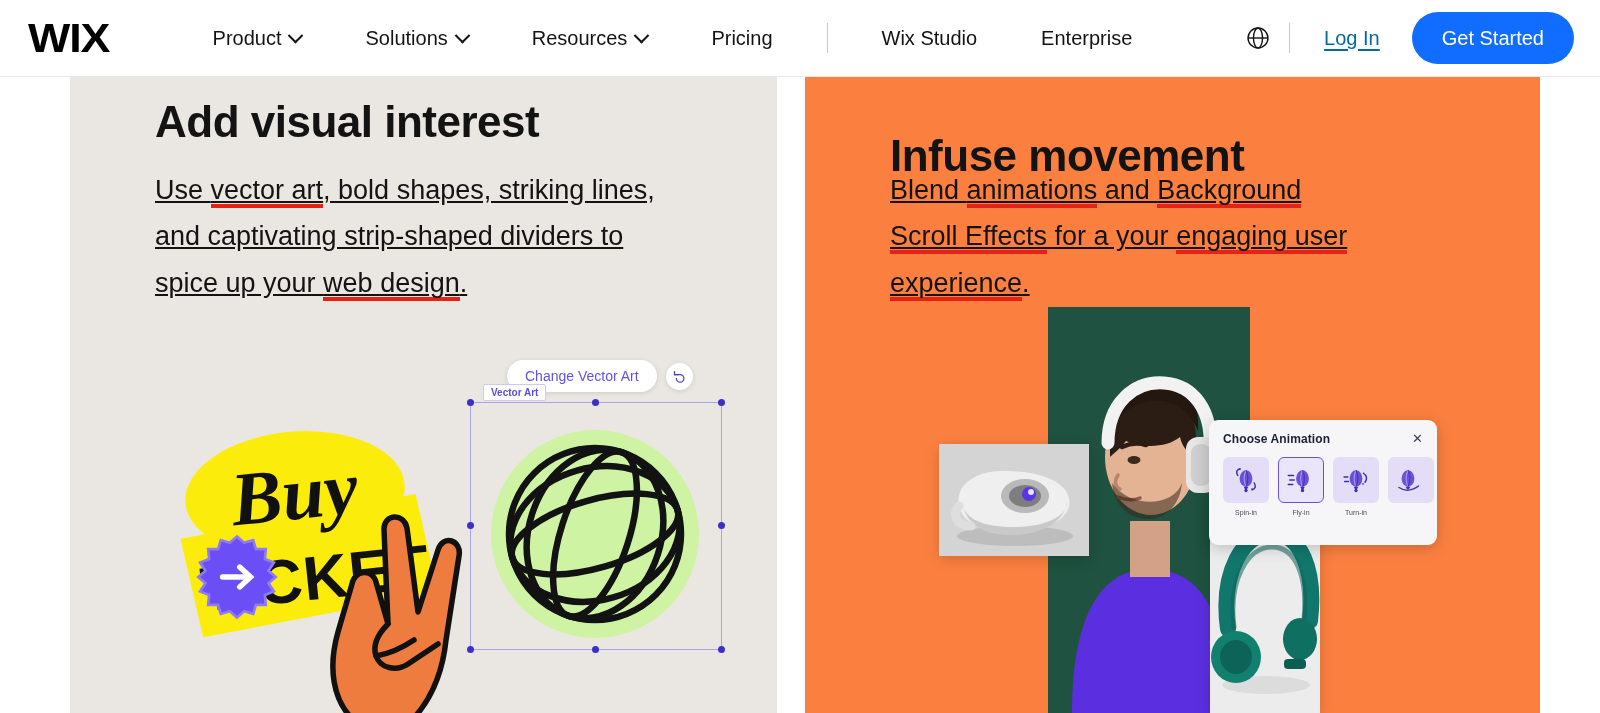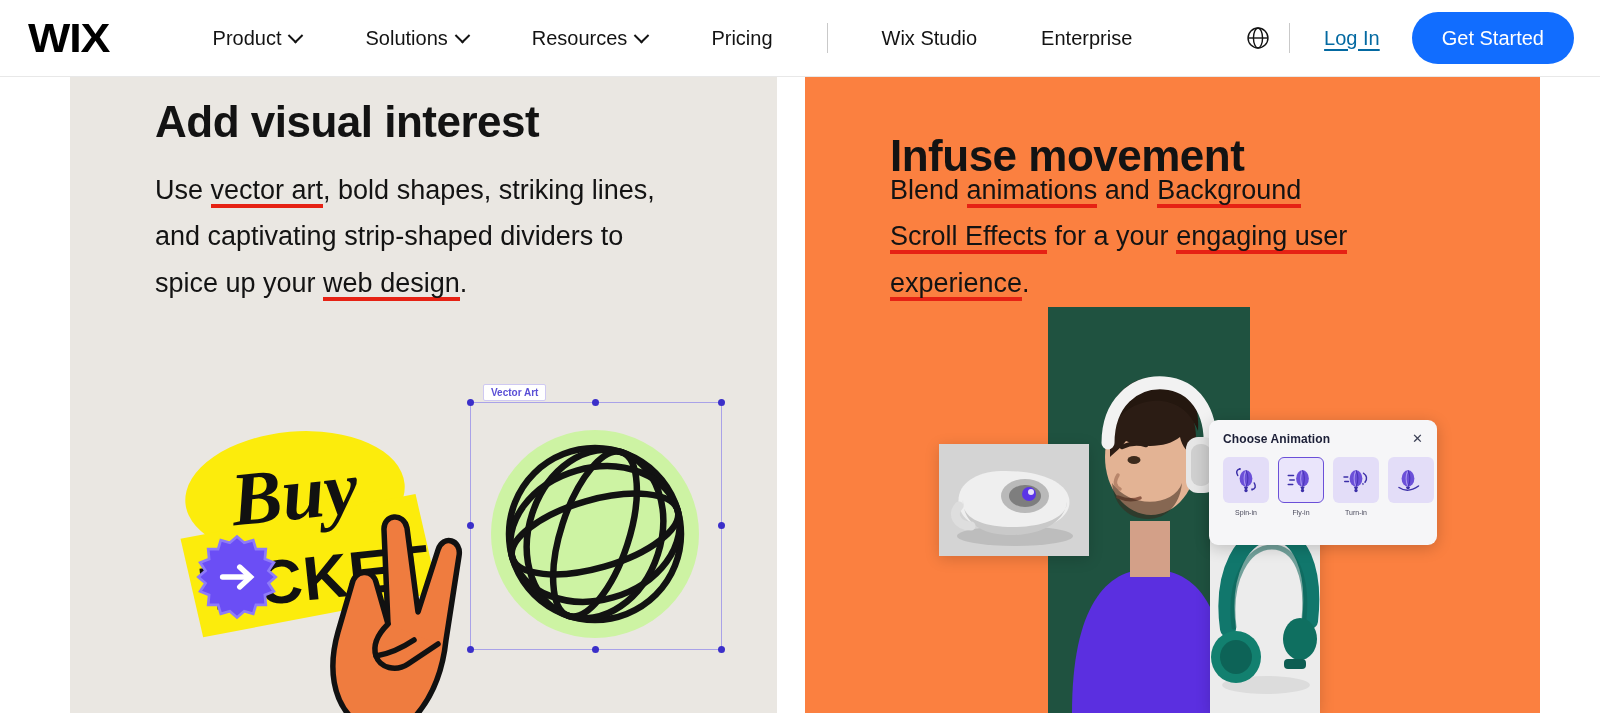--- a/index.html
+++ b/index.html
@@ -93,21 +93,21 @@
   .p-title {
     position: absolute; left: 85px; top: 20px;
     font-size: 44px; font-weight: 700; color: #131313;
     letter-spacing: -0.5px; white-space: nowrap;
   }
   .panel-right .p-title { left: 85px; margin-top: 34px; }
 
   .p-body {
     position: absolute; left: 85px; top: 90px;
     width: 500px;
-    font-size: 27px; line-height: 1.72; color: #131313;
+    font-size: 27px; line-height: 1.72; color: #131313; text-decoration: underline;
   }
   .panel-right .p-body { width: 475px; }
 
   .ul-red {
     position: relative;
     display: inline;
     background-image: linear-gradient(#e62214, #e62214);
     background-repeat: no-repeat;
     background-size: 100% 4px;
     background-position: 0 100%;
@@ -247,20 +247,29 @@
 <div class="panels">
 
   <section class="panel panel-left">
 
     <h2 class="p-title">Add visual interest</h2>
 
     <p class="p-body"><span>Use </span><span class="ul-red">vector art</span><span>, bold shapes, striking lines, and captivating strip-shaped dividers to spice up your </span><span class="ul-red">web design</span><span>.</span></p>
 
     <div class="stage-left">
 
+      <div class="vector-toolbar">
+        <div class="chip">Change Vector Art</div>
+        <div class="round-btn">
+          <svg width="15" height="15" viewBox="0 0 24 24" fill="none" stroke="#4a3fc4" stroke-width="2" stroke-linecap="round">
+            <path d="M4 9h9a6 6 0 1 1-6 6"></path>
+            <polyline points="4 4 4 9 9 9"></polyline>
+          </svg>
+        </div>
+      </div>
 
       <div class="ticket-wrap">
         <svg width="330" height="300" viewBox="0 0 330 300">
           <g transform="rotate(-5 165 150)">
             <ellipse cx="148" cy="115" rx="110" ry="62" fill="#fcec0c"></ellipse>
             <path d="M30 150 L268 126 L282 226 L44 250 Z" fill="#fcec0c"></path>
           </g>
           <g transform="rotate(-6 165 150)">
             <text x="148" y="140" text-anchor="middle" font-family="'Liberation Serif', serif" font-size="76" font-style="italic" font-weight="700" fill="#111">Buy</text>
           </g>

